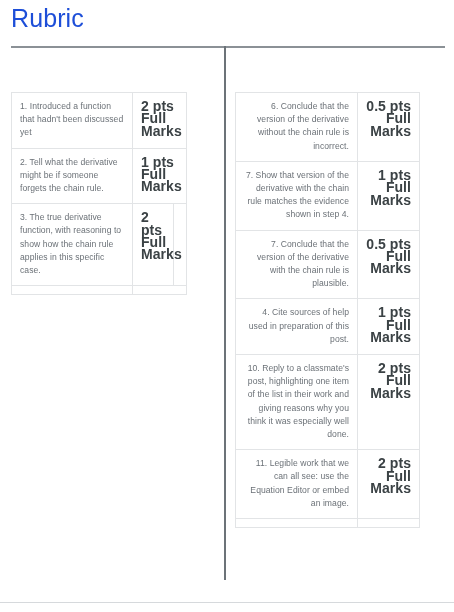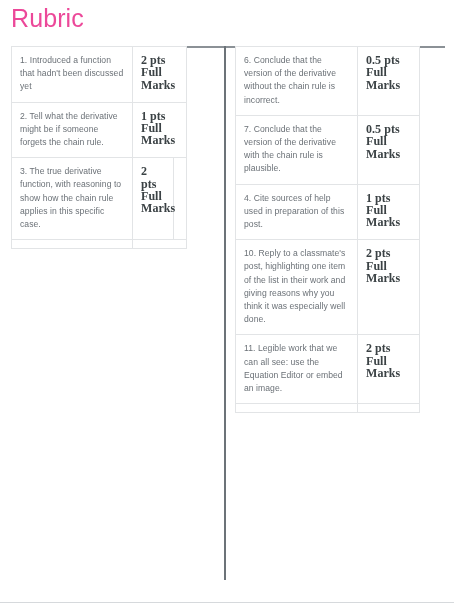--- a/index.html
+++ b/index.html
@@ -17,32 +17,33 @@
   }
 
   
   .page-title {
     position: absolute;
     left: 11px;
     top: 1px;
     font-size: 25px;
     line-height: 34px;
     font-weight: 400;
-    color: #ec4899;
+    color: #1d4ed8;
     letter-spacing: 0.1px;
     white-space: nowrap;
   }
 
   
   .rubric-pane {
     position: absolute;
     box-sizing: border-box;
+    margin-top: 46px;
   }
   .pane-left  { left: 11px;  top: 46px; width: 175px; }
-  .pane-right { left: 235px; top: 46px; width: 184px; }
+  .pane-right { left: 235px; top: 46px; width: 184px; text-align: right; }
 
   
   .top-rule {
     position: absolute;
     left: 11px;
     top: 46px;
     width: 434px;
     height: 2px;
     background: #8b9196;
   }
@@ -79,26 +80,25 @@
     padding: 7px 8px 8px 8px;
     background: #ffffff;
   }
   .cell-desc {
     font-size: 8.6px;
     line-height: 13.2px;
     color: #6b7177;
     letter-spacing: 0.05px;
   }
   .cell-pts {
-    font-size: 12px;
+    font-size: 14px;
     line-height: 12.4px;
     color: #3b4245;
     font-weight: bold;
     letter-spacing: 0.05px;
-    font-family: Liberation Serif, serif;
   }
   .cell-pts .pts-line { display: block; }
   .cell-blank { }
 
   
   .pane-left col.c-desc  { width: 121px; }
   .pane-left col.c-pts   { width: 41px;  }
   .pane-left col.c-extra { width: 13px;  }
   
   .pane-right col.c-desc { width: 122px; }
@@ -161,20 +161,27 @@
     </colgroup>
     <tbody>
       <tr>
         <td class="cell-desc">6. Conclude that the version of the derivative without the chain rule is incorrect.</td>
         <td class="cell-pts">
           <span class="pts-line">0.5 pts</span>
           <span class="pts-line">Full Marks</span>
         </td>
       </tr>
       <tr>
+        <td class="cell-desc">7. Show that version of the derivative with the chain rule matches the evidence shown in step 4.</td>
+        <td class="cell-pts">
+          <span class="pts-line">1 pts</span>
+          <span class="pts-line">Full Marks</span>
+        </td>
+      </tr>
+      <tr>
         <td class="cell-desc">7. Conclude that the version of the derivative with the chain rule is plausible.</td>
         <td class="cell-pts">
           <span class="pts-line">0.5 pts</span>
           <span class="pts-line">Full Marks</span>
         </td>
       </tr>
       <tr>
         <td class="cell-desc">4. Cite sources of help used in preparation of this post.</td>
         <td class="cell-pts">
           <span class="pts-line">1 pts</span>

